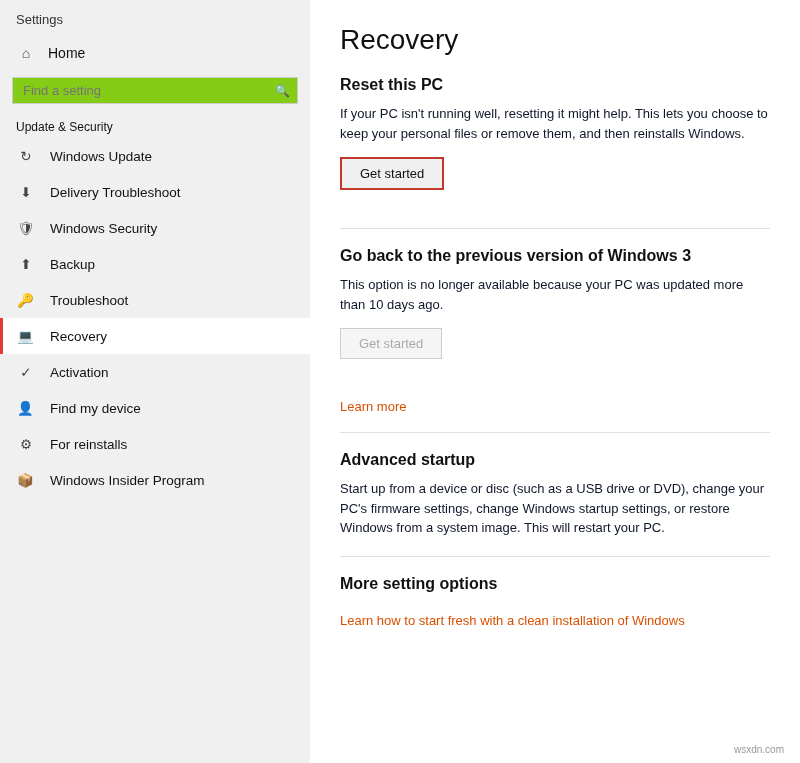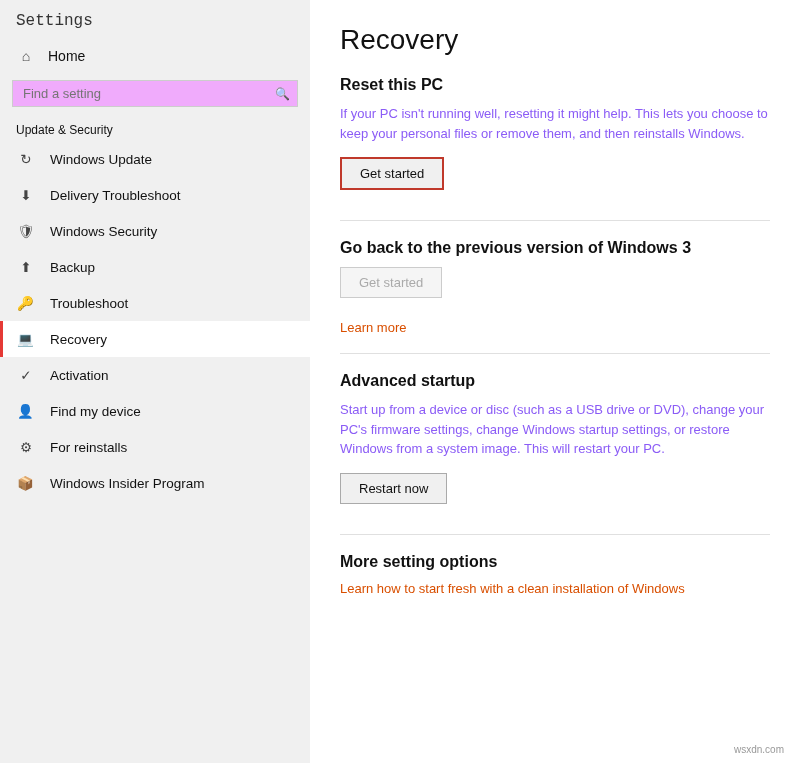--- a/index.html
+++ b/index.html
@@ -16,44 +16,43 @@
     .sidebar {
       width: 310px;
       min-width: 310px;
       background: #f0f0f0;
       display: flex;
       flex-direction: column;
       padding-top: 0;
       overflow-y: auto;
     }
     .sidebar-title {
-      font-size: 16px;
+      font-size: 13px;
       color: #333;
       padding: 12px 16px 8px 16px;
       font-weight: 400;
-      font-family: Liberation Mono, monospace;
     }
     .home-item {
       display: flex;
       align-items: center;
       gap: 12px;
       padding: 10px 16px;
       cursor: pointer;
       font-size: 14px;
       color: #111;
     }
     .search-box {
       margin: 6px 12px 10px 12px;
       position: relative;
     }
     .search-box input {
       width: 100%;
       padding: 5px 30px 5px 10px;
       border: 1px solid #ccc;
-      background: #f0abfc;
+      background: #84cc16;
       font-size: 13px;
       outline: none;
     }
     .search-box .search-icon-wrap {
       position: absolute;
       right: 8px;
       top: 50%;
       transform: translateY(-50%);
       color: #666;
       font-size: 12px;
@@ -101,33 +100,33 @@
       margin-bottom: 20px;
     }
     .section-title {
       font-size: 16px;
       font-weight: 600;
       color: #111;
       margin-bottom: 10px;
     }
     .section-desc {
       font-size: 13px;
-      color: #8b5cf6;
+      color: #0f172a;
       line-height: 1.5;
       margin-bottom: 14px;
     }
     .btn {
       display: inline-block;
       padding: 7px 18px;
       font-size: 13px;
       border: 1px solid #aaa;
       background: #f0f0f0;
       cursor: pointer;
       color: #111;
-      margin-bottom: 12px;
+      margin-bottom: 20px;
     }
     .btn.highlighted {
       border: 2px solid #c0392b;
     }
     .btn.disabled {
       color: #aaa;
       cursor: default;
       background: #f5f5f5;
       border: 1px solid #ccc;
     }
@@ -135,21 +134,21 @@
       border: none;
       border-top: 1px solid #e0e0e0;
       margin: 18px 0;
     }
     .learn-more {
       color: #d94f00;
       font-size: 13px;
       cursor: pointer;
       text-decoration: none;
       display: block;
-      margin-top: 10px;
+      margin-top: 20px;
     }
     .watermark {
       position: fixed;
       bottom: 8px;
       right: 16px;
       font-size: 10px;
       color: #999;
     }
   </style>
 </head>
@@ -218,30 +217,30 @@
   <div>
     <div class="section-title">Reset this PC</div>
     <p class="section-desc">If your PC isn't running well, resetting it might help. This lets you choose to keep your personal files or remove them, and then reinstalls Windows.</p>
     <button class="btn highlighted">Get started</button>
   </div>
 
   <hr class="divider">
 
   <div>
     <div class="section-title">Go back to the previous version of Windows 3</div>
+    <p class="section-desc">This option is no longer available because your PC was updated more than 10 days ago.</p>
     <button class="btn disabled">Get started</button>
     <a class="learn-more">Learn more</a>
   </div>
 
   <hr class="divider">
 
   <div>
     <div class="section-title">Advanced startup</div>
     <p class="section-desc">Start up from a device or disc (such as a USB drive or DVD), change your PC's firmware settings, change Windows startup settings, or restore Windows from a system image. This will restart your PC.</p>
-    <button class="btn">Restart now</button>
   </div>
 
   <hr class="divider">
 
   <div>
     <div class="section-title">More setting options</div>
     <a class="learn-more">Learn how to start fresh with a clean installation of Windows</a>
   </div>
 </div>
 

